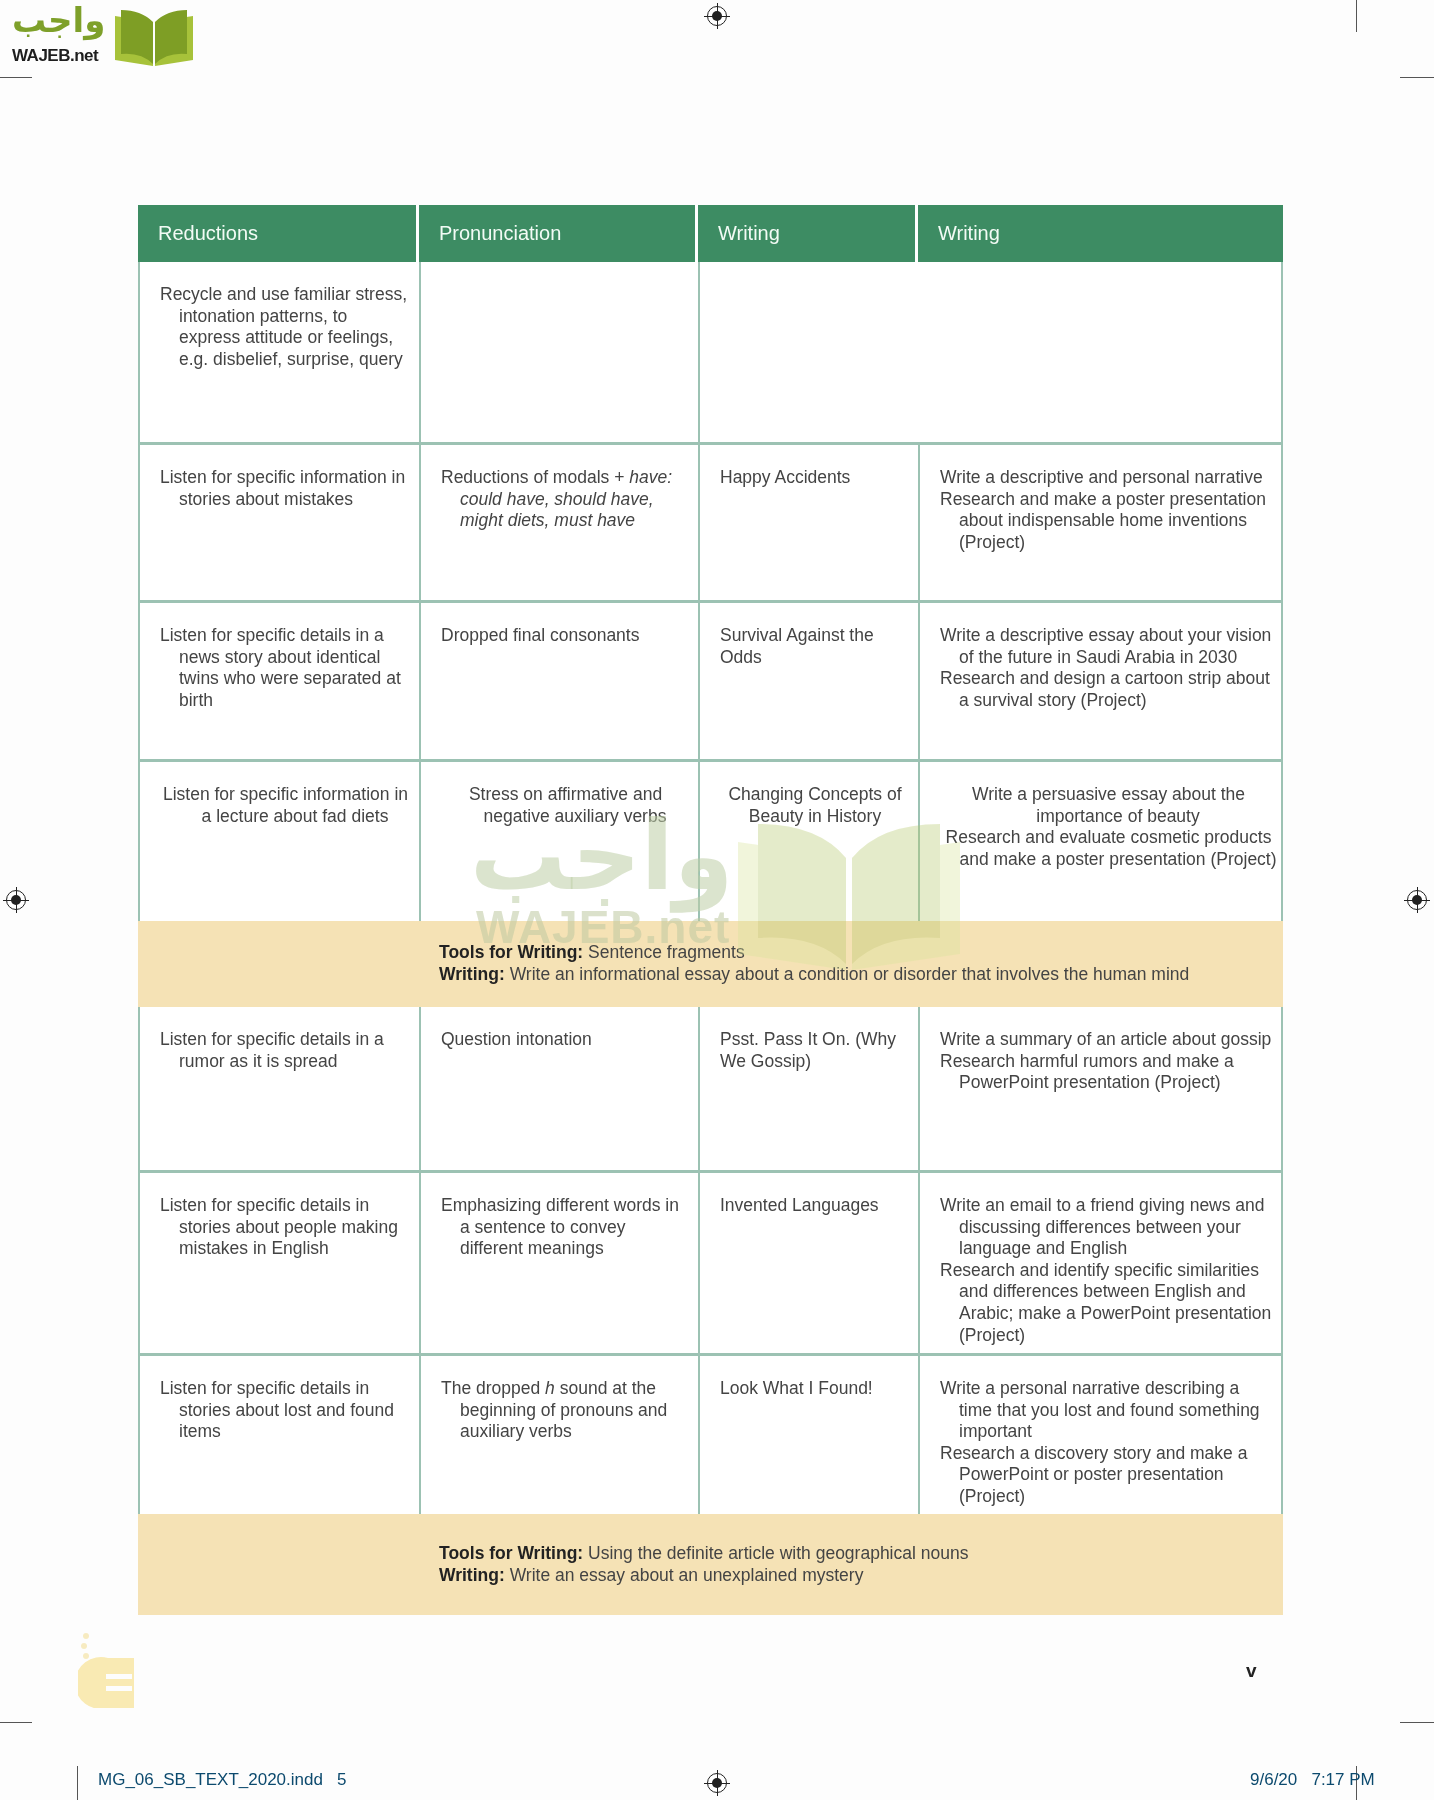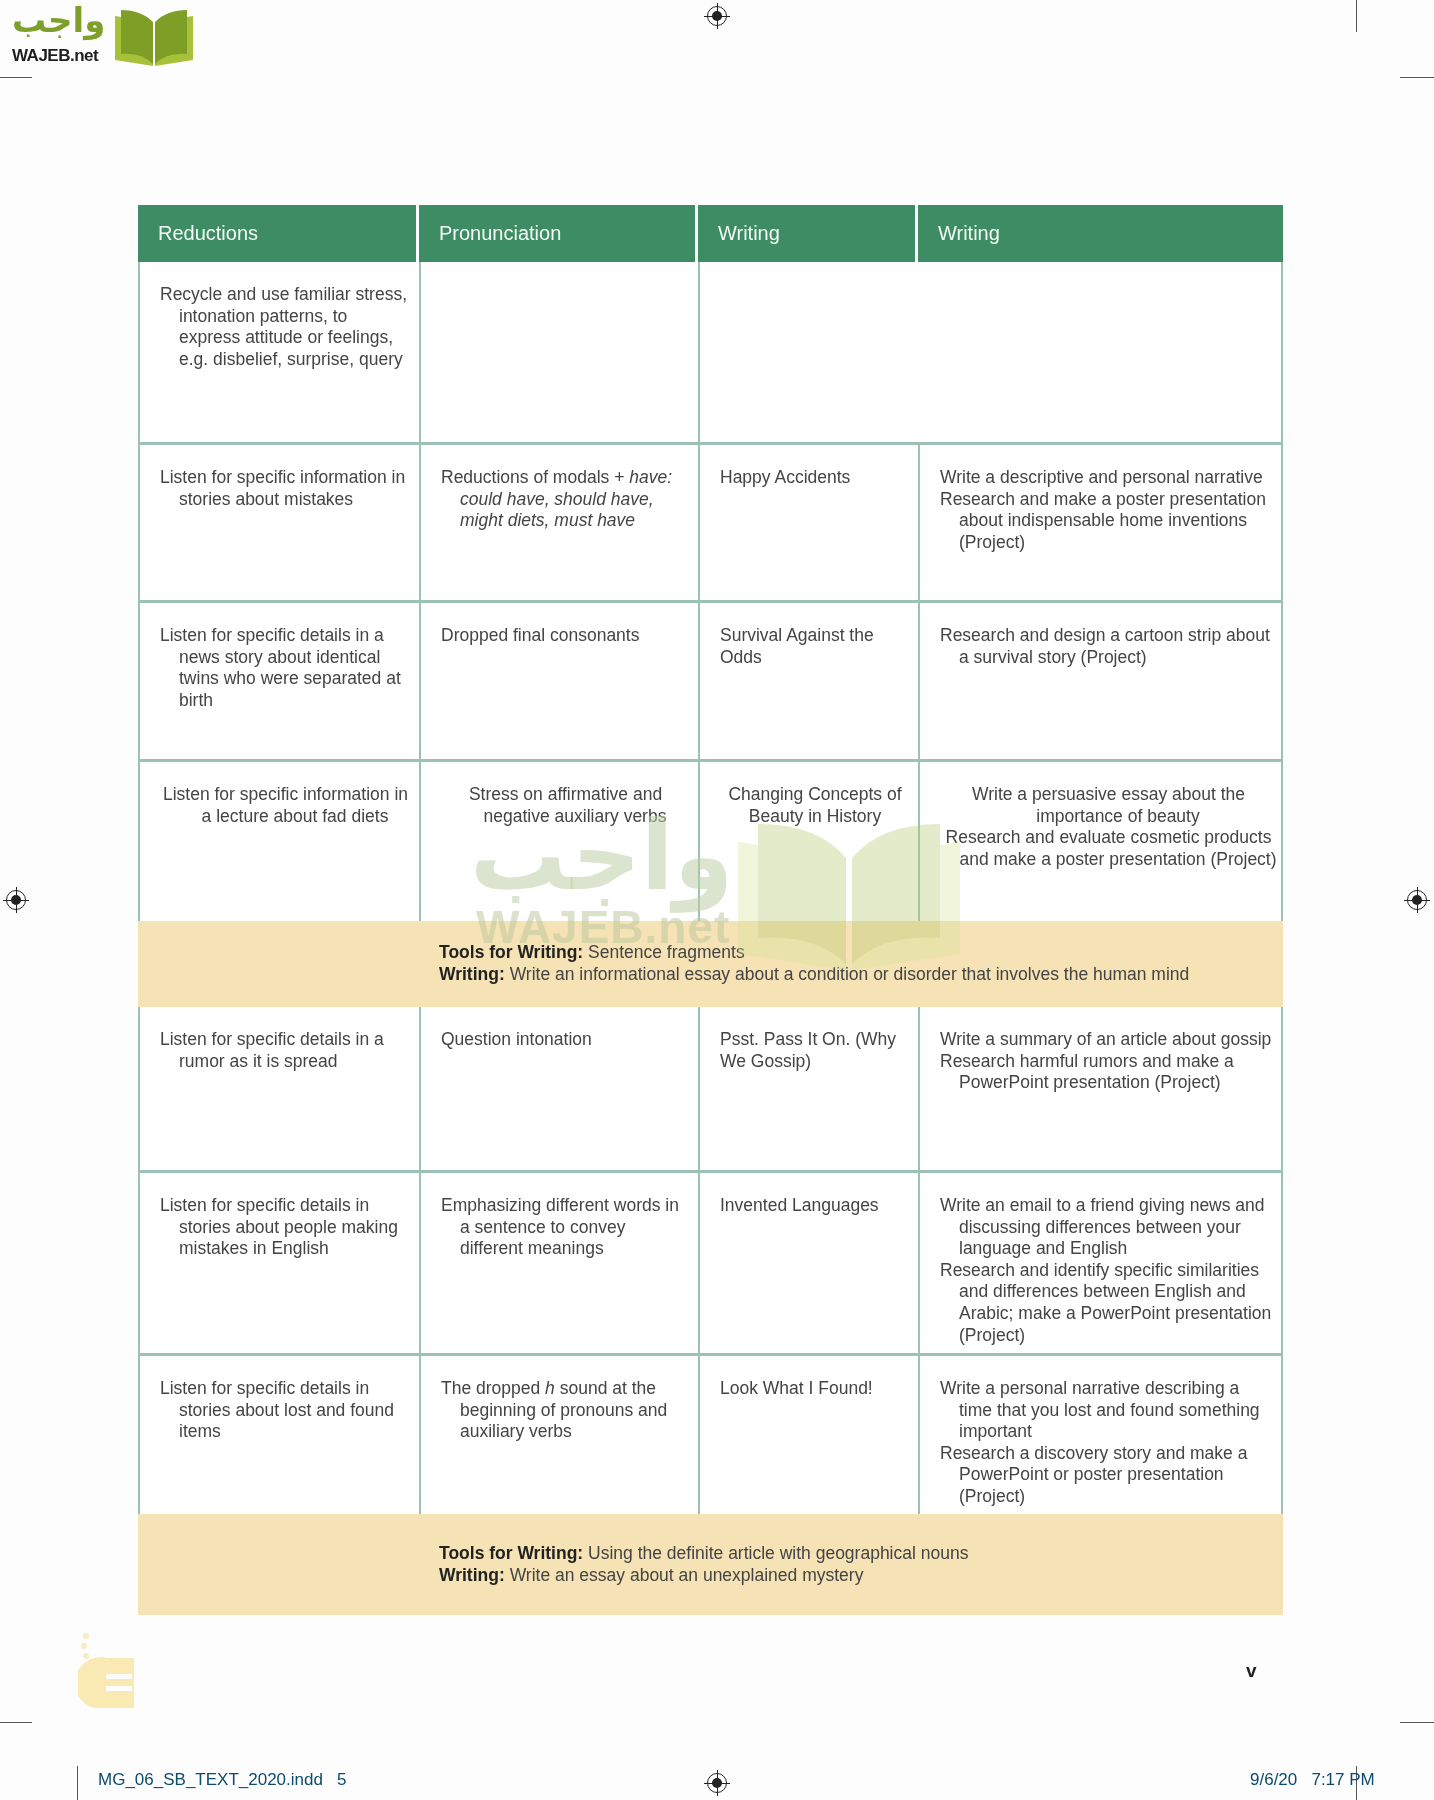--- a/index.html
+++ b/index.html
@@ -138,20 +138,21 @@
 
   <div class="row" style="height:159px;">
     <div class="cell">
       <div class="entry">Listen for specific details in a news story about identical twins who were separated at birth</div>
     </div>
     <div class="cell">
       <div class="entry">Dropped final consonants</div>
     </div>
     <div class="cell">Survival Against the Odds</div>
     <div class="cell">
+      <div class="entry">Write a descriptive essay about your vision of the future in Saudi Arabia in 2030</div>
       <div class="entry">Research and design a cartoon strip about a survival story (Project)</div>
     </div>
   </div>
 
   <div class="row" style="height:159px;border-bottom:none;text-align:center;">
     <div class="cell">
       <div class="entry">Listen for specific information in a lecture about fad diets</div>
     </div>
     <div class="cell">
       <div class="entry">Stress on affirmative and negative auxiliary verbs</div>

